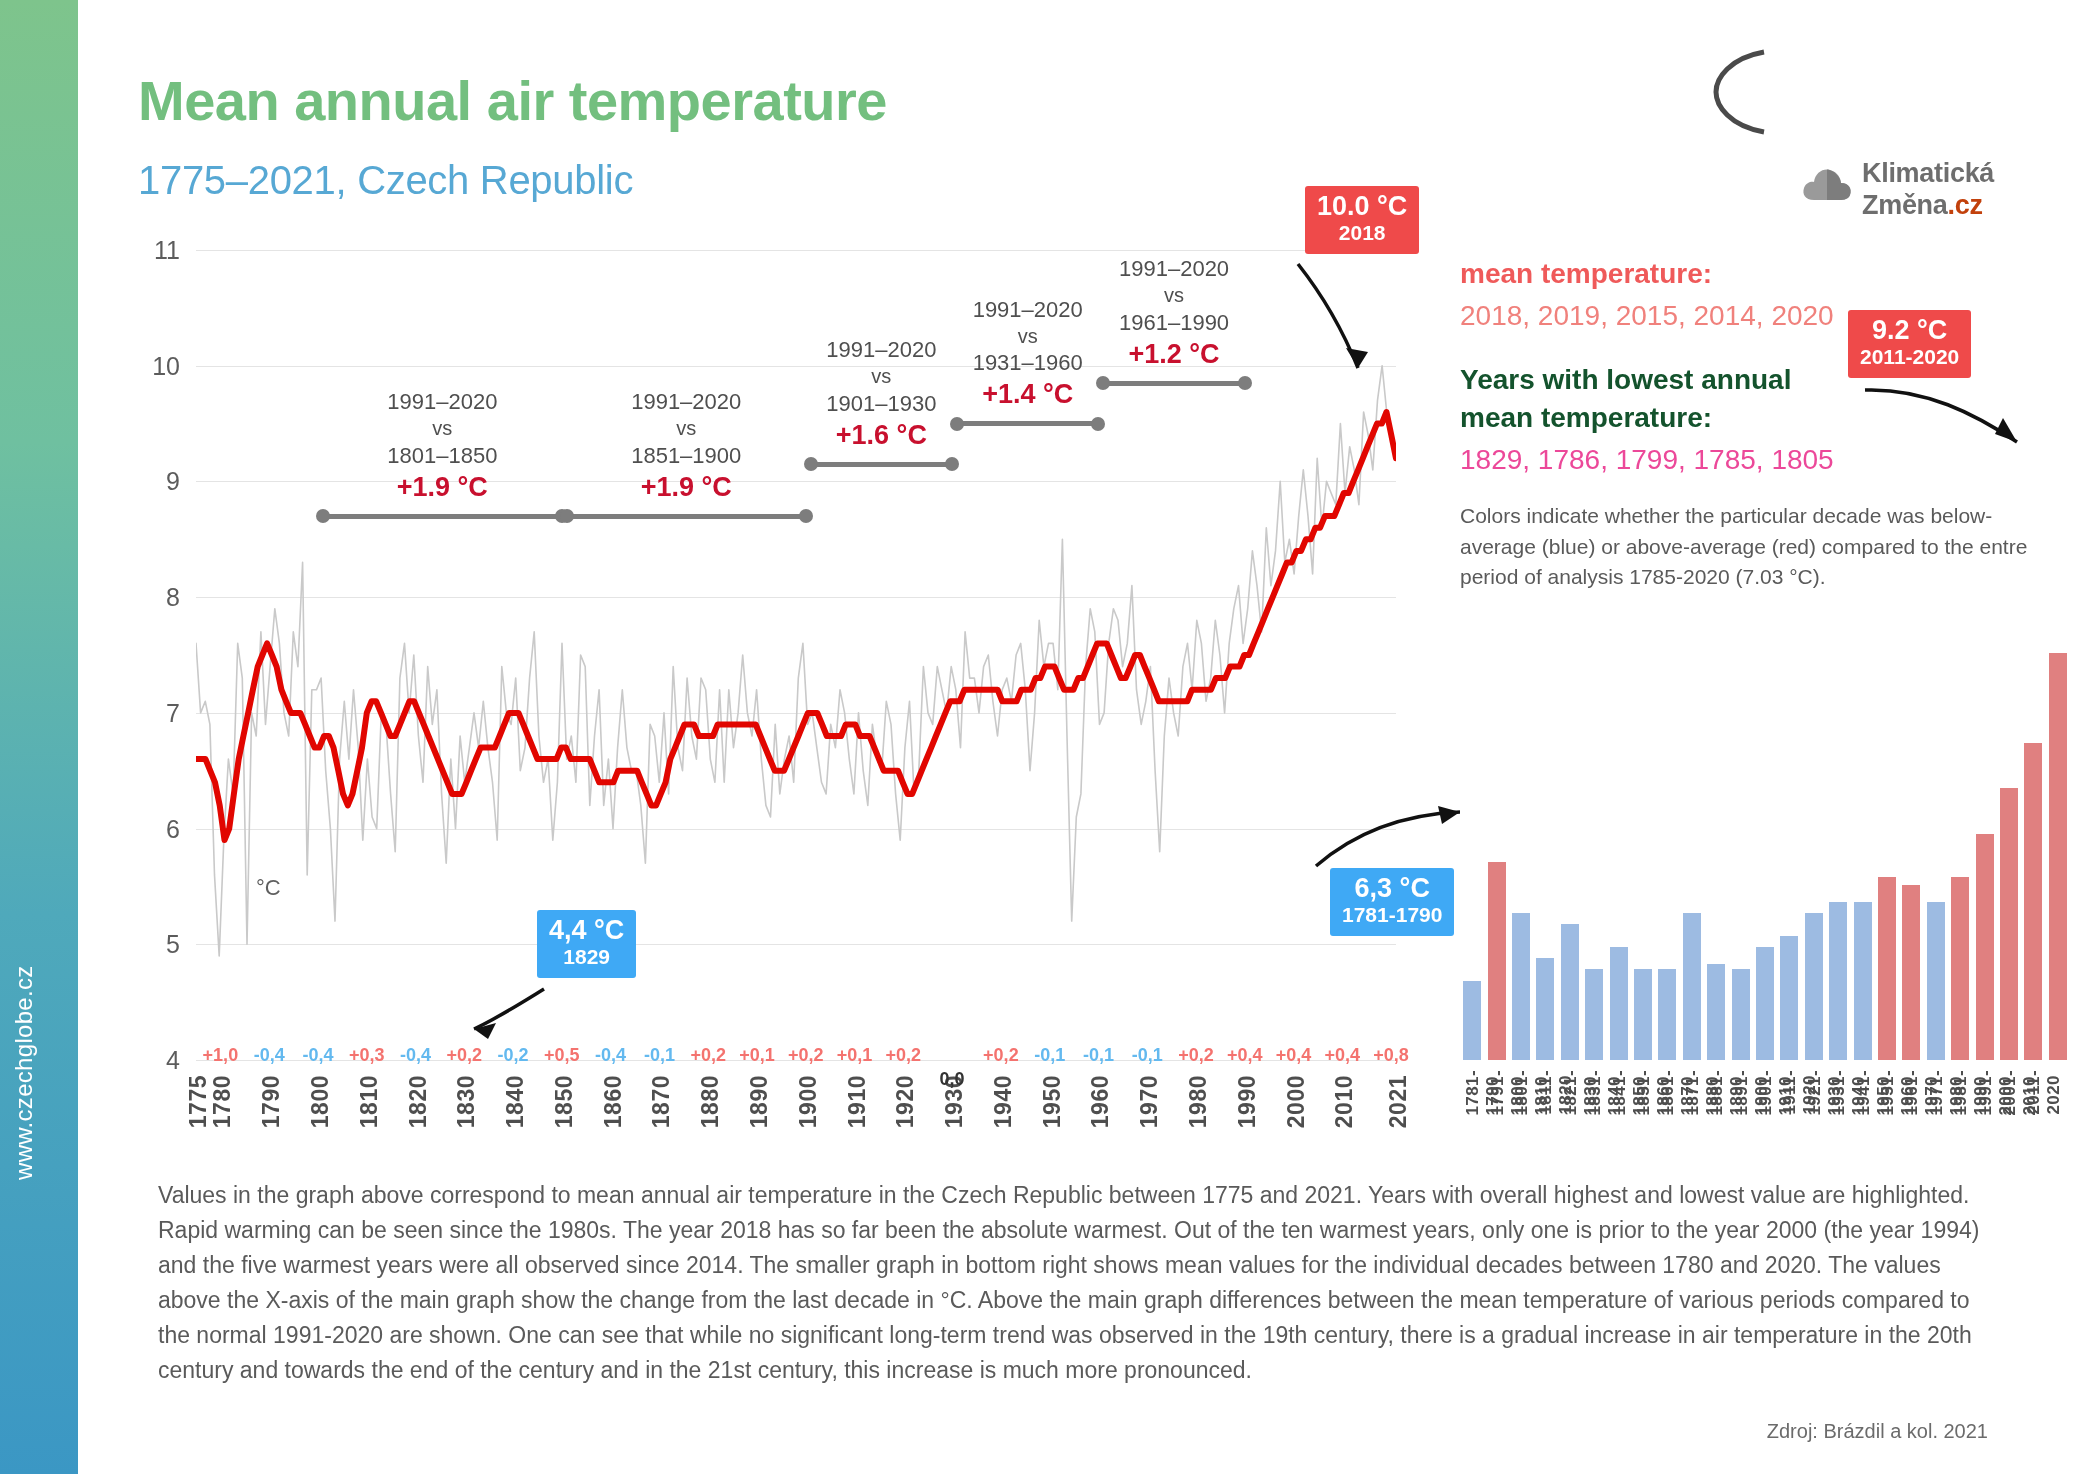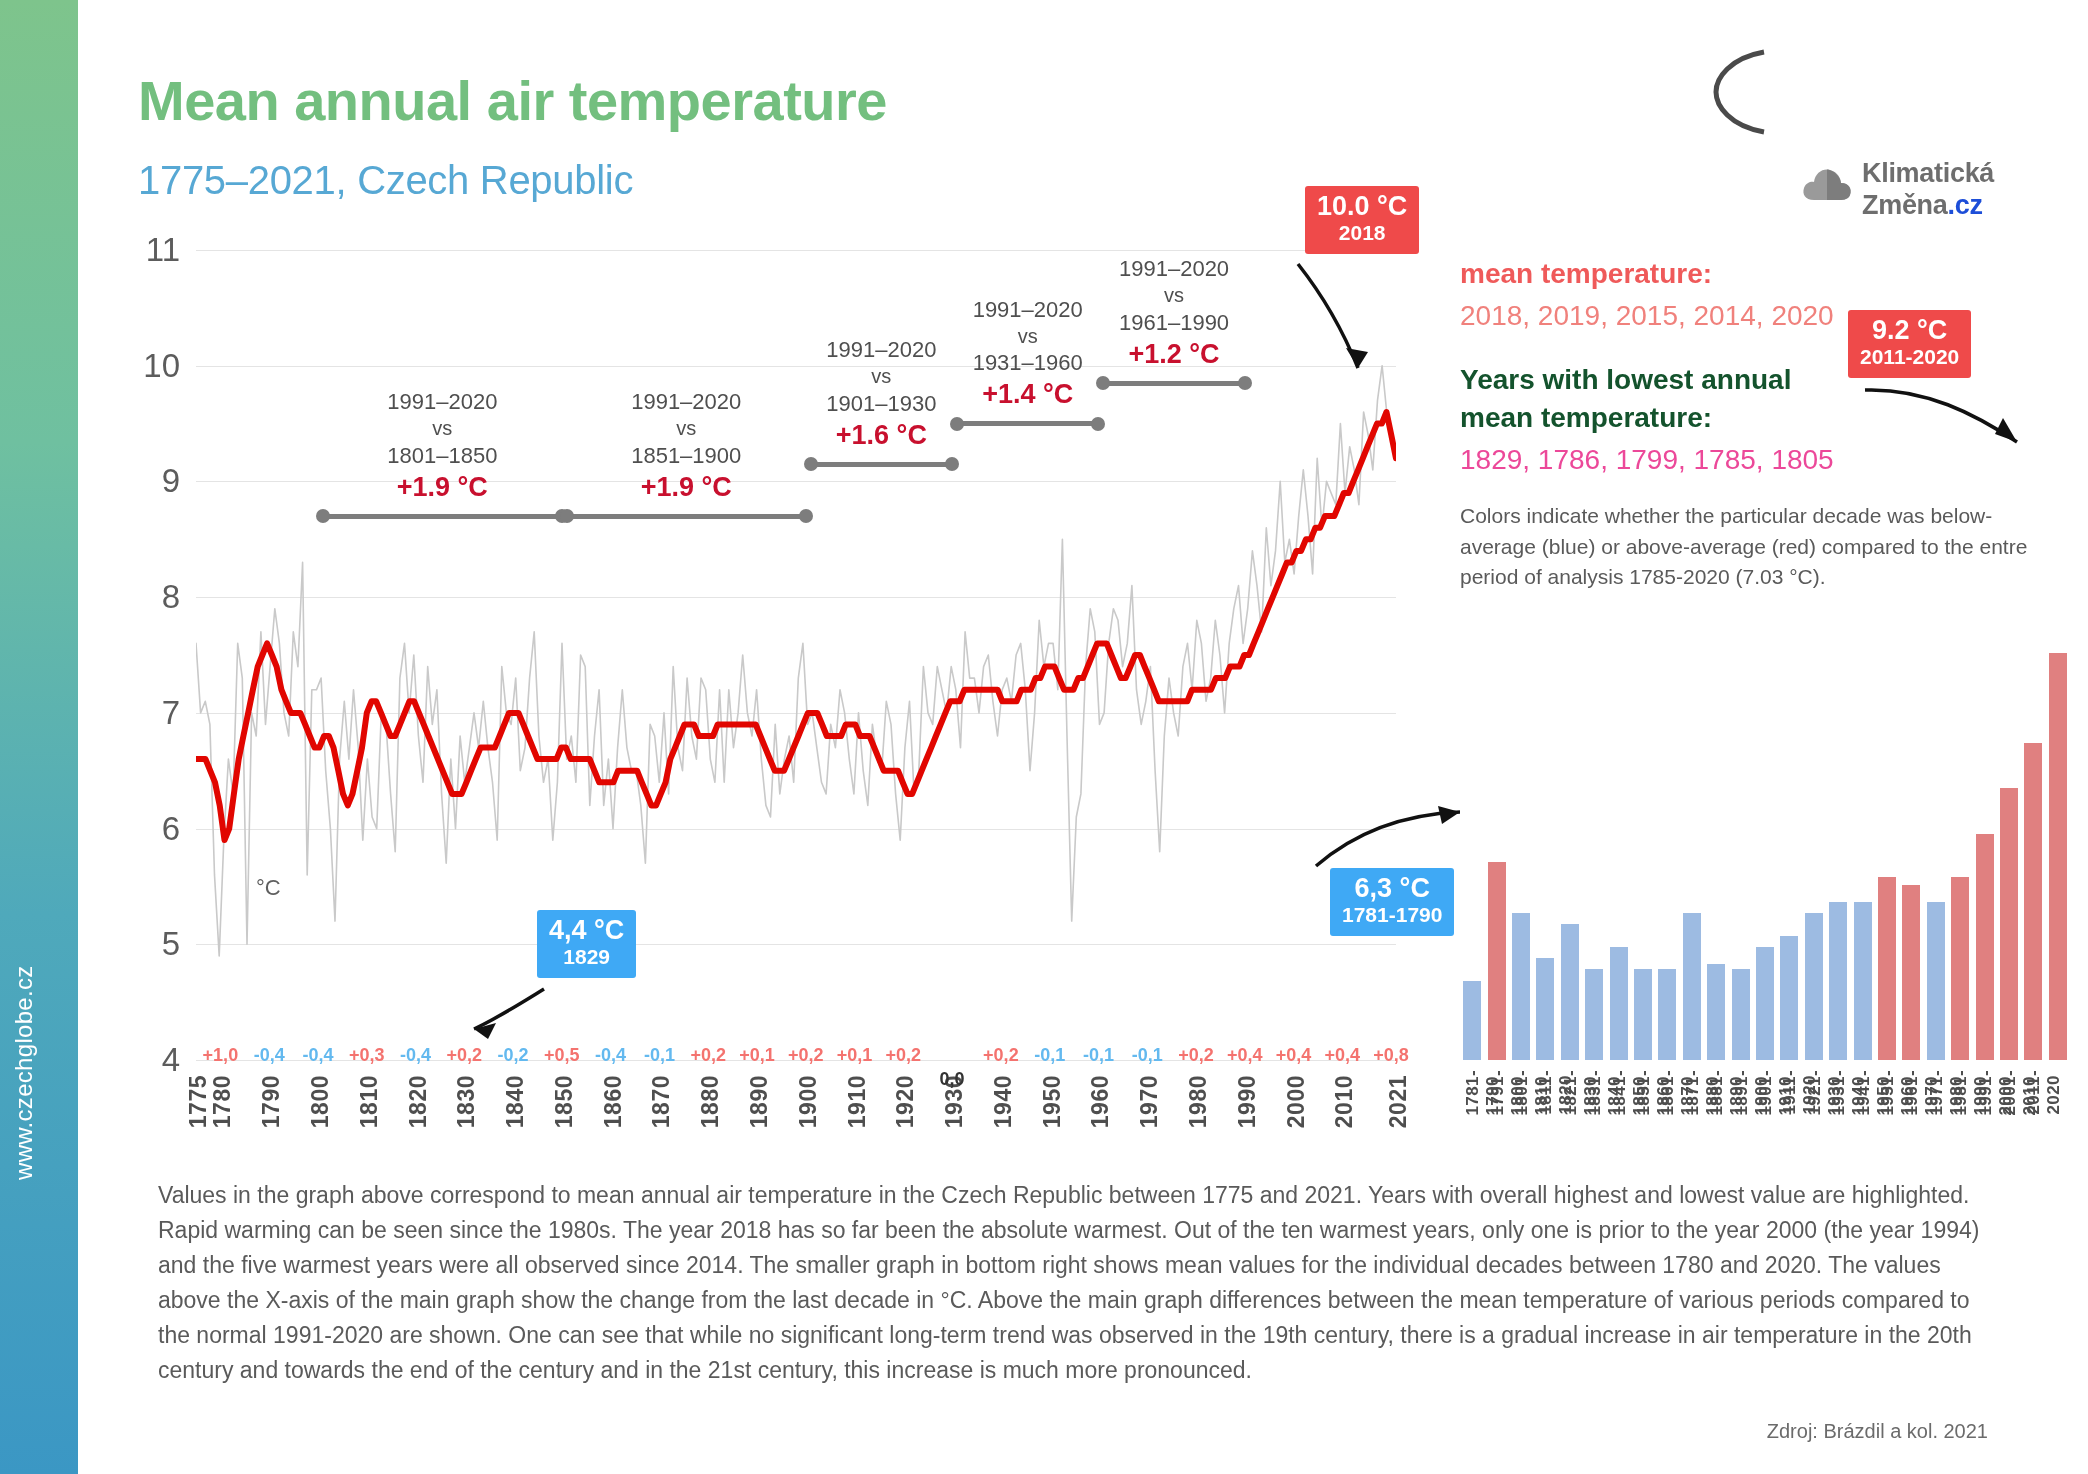--- a/index.html
+++ b/index.html
@@ -33,27 +33,27 @@
   }
   
   #logo-czechglobe { position:absolute; left:1712px; top:48px; width:356px; height:88px; }
   #cg-arc { position:absolute; left:0; top:0; }
   #cg-text { position:absolute; left:52px; top:18px; font-size:46px; font-weight:700; letter-spacing:-.5px; }
   #cg-text .l { color:#8d8d8d; }
   #cg-text .r { color:#3c3c3c; }
   #logo-klima { position:absolute; left:1800px; top:158px; width:268px; height:72px; }
   #kl-cloud { position:absolute; left:0; top:6px; }
   #kl-text { position:absolute; left:62px; top:0px; font-size:27px; font-weight:700; color:#6e6e6e; line-height:1.18; letter-spacing:-.3px; }
-  #kl-text .cz { color:#1d4ed8; }
+  #kl-text .cz { color:#c2410c; }
 
   
   #main-chart { position:absolute; left:138px; top:230px; width:1300px; height:850px; }
   #plot { position:absolute; left:58px; top:20px; width:1200px; height:810px; }
   .ylabel-unit { position:absolute; left:118px; top:645px; font-size:22px; color:#5f5f5f; }
-  .ytick { position:absolute; right:0; font-size:33px; color:#5c5c5c; text-align:right; width:40px;
+  .ytick { position:absolute; right:0; font-size:25px; color:#5c5c5c; text-align:right; width:40px;
            transform:translateY(-50%); }
   .gridline { position:absolute; left:0; height:1px; background:#e4e4e4; }
   svg.series { position:absolute; left:0; top:0; }
 
   
   .xtick { position:absolute; font-size:23px; color:#4e4e4e; font-weight:700;
            writing-mode:vertical-rl; transform:rotate(180deg); letter-spacing:.5px; }
   
   .delta { position:absolute; font-size:18px; font-weight:700; transform:translateX(-50%); white-space:nowrap;}
   .delta.pos { color:#f4736f; }

